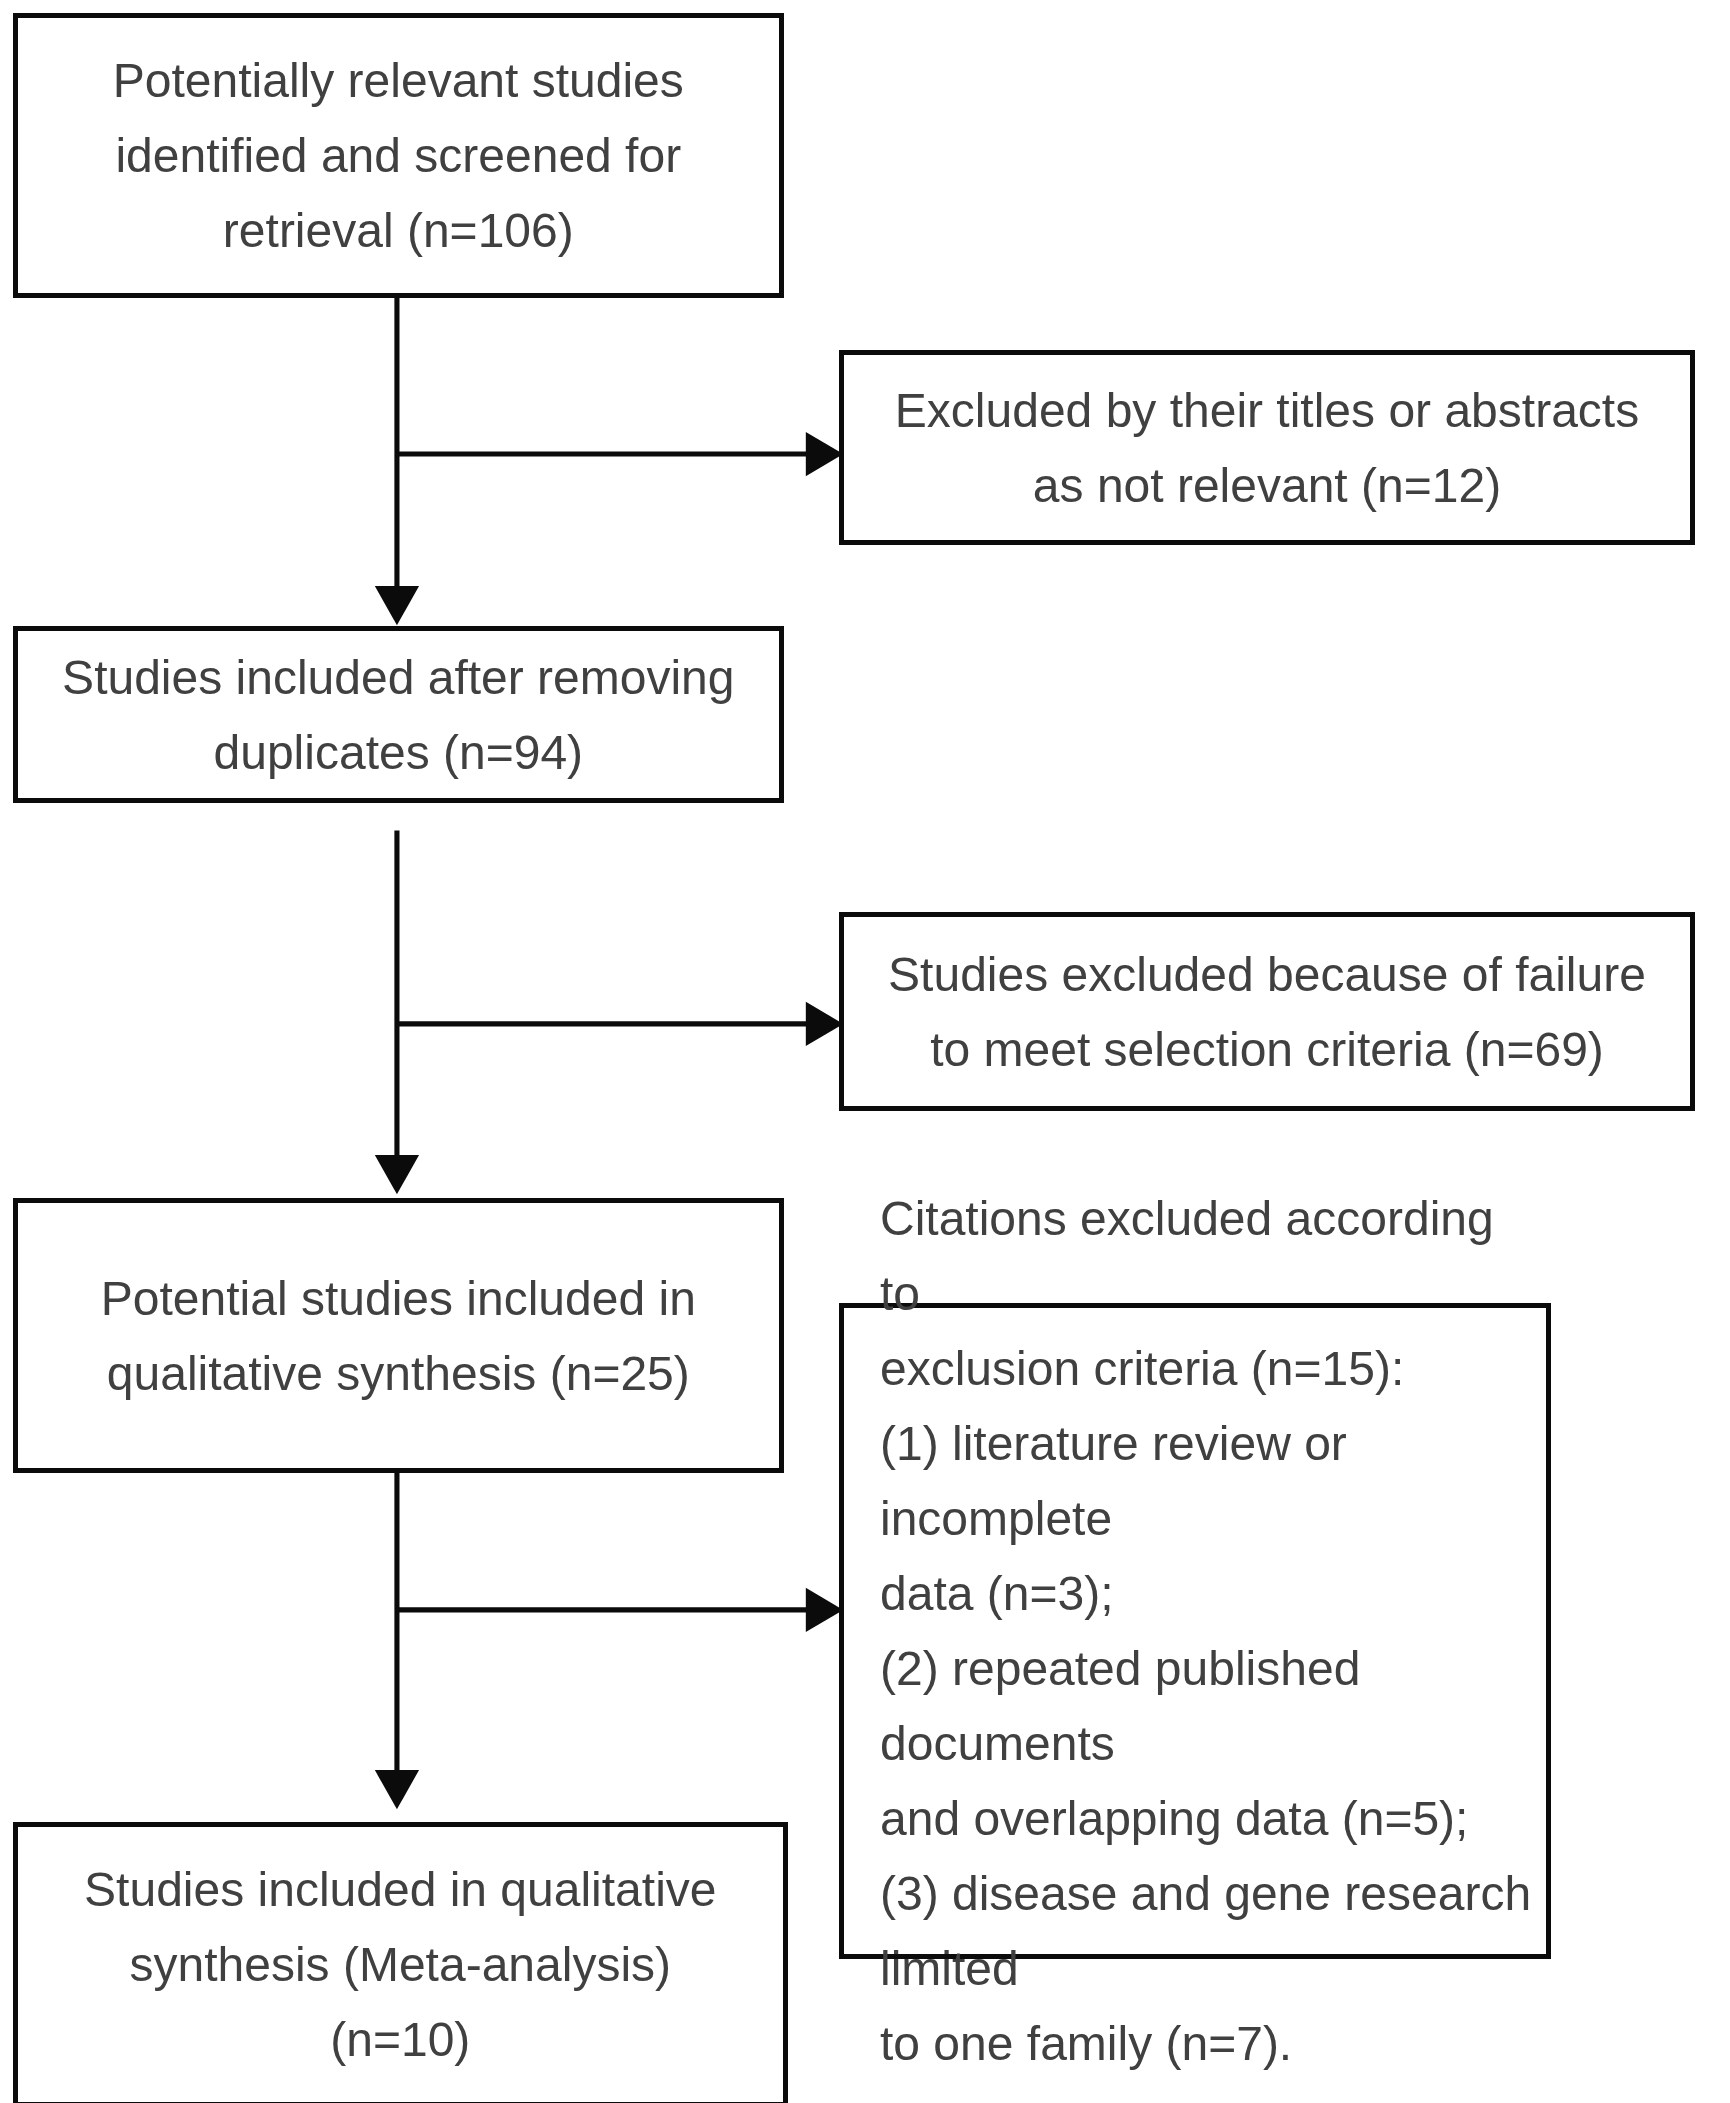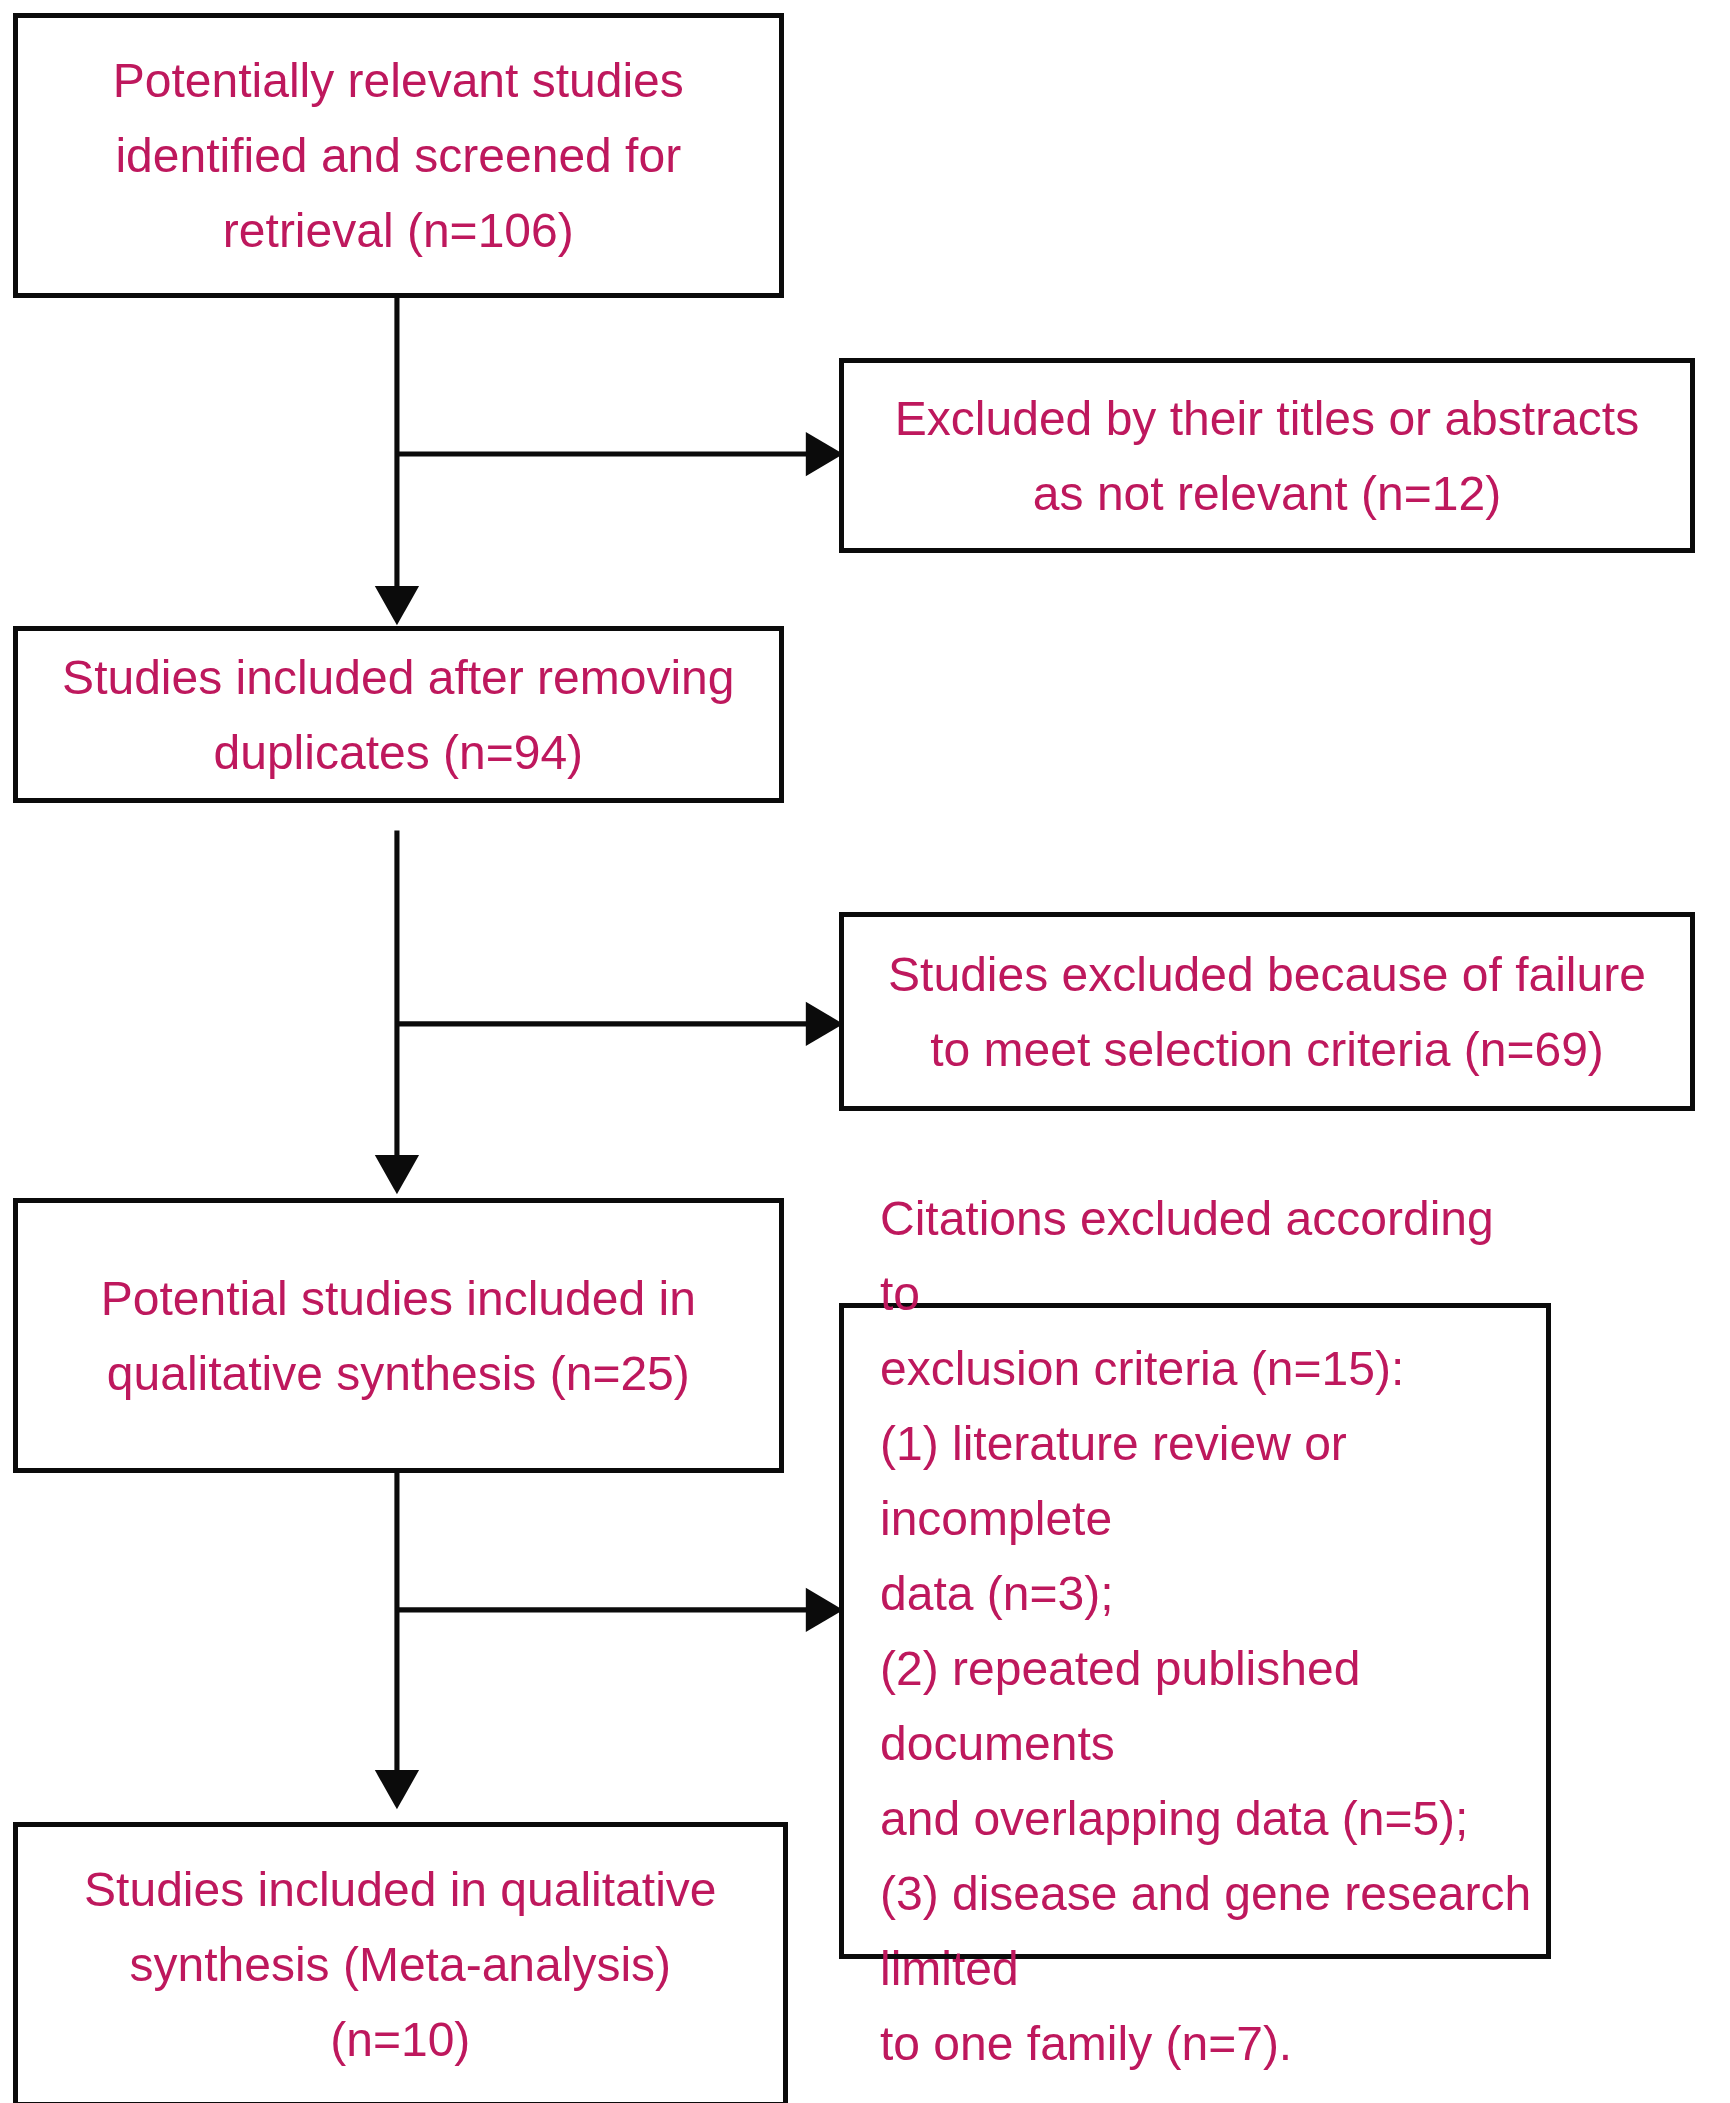--- a/index.html
+++ b/index.html
@@ -6,21 +6,21 @@
     margin: 0;
     padding: 0;
     background: #ffffff;
   }
   .canvas {
     position: relative;
     width: 1730px;
     height: 2104px;
     background: #ffffff;
     font-family: "Liberation Sans", sans-serif;
-    color: #be185d;
+    color: #404040;
   }
   .connectors {
     position: absolute;
     left: 0;
     top: 0;
     width: 1730px;
     height: 2104px;
     pointer-events: none;
   }
   .flow-box {
@@ -30,21 +30,21 @@
     border: 5.1px solid #0b0b0b;
     display: flex;
     align-items: center;
     justify-content: center;
     text-align: center;
     white-space: pre-line;
     font-size: 48px;
     line-height: 75px;
   }
   .box-identified   { left: 12.8px;  top: 12.8px;   width: 771px;  height: 285px; }
-  .box-excluded-titles { left: 839px; top: 358px;  width: 856px; height: 195px; }
+  .box-excluded-titles { left: 839px; top: 350px;  width: 856px; height: 195px; }
   .box-deduplicated { left: 12.8px;  top: 626px;  width: 771px;  height: 177px; }
   .box-excluded-selection { left: 839px; top: 912px; width: 856px; height: 199px; }
   .box-qualitative  { left: 12.8px;  top: 1198px; width: 771px;  height: 275px; }
   .box-excluded-criteria {
     left: 839px; top: 1303px; width: 712px; height: 656px;
     justify-content: flex-start;
     text-align: left;
     padding-left: 36px;
     padding-right: 13.6px;
   }

